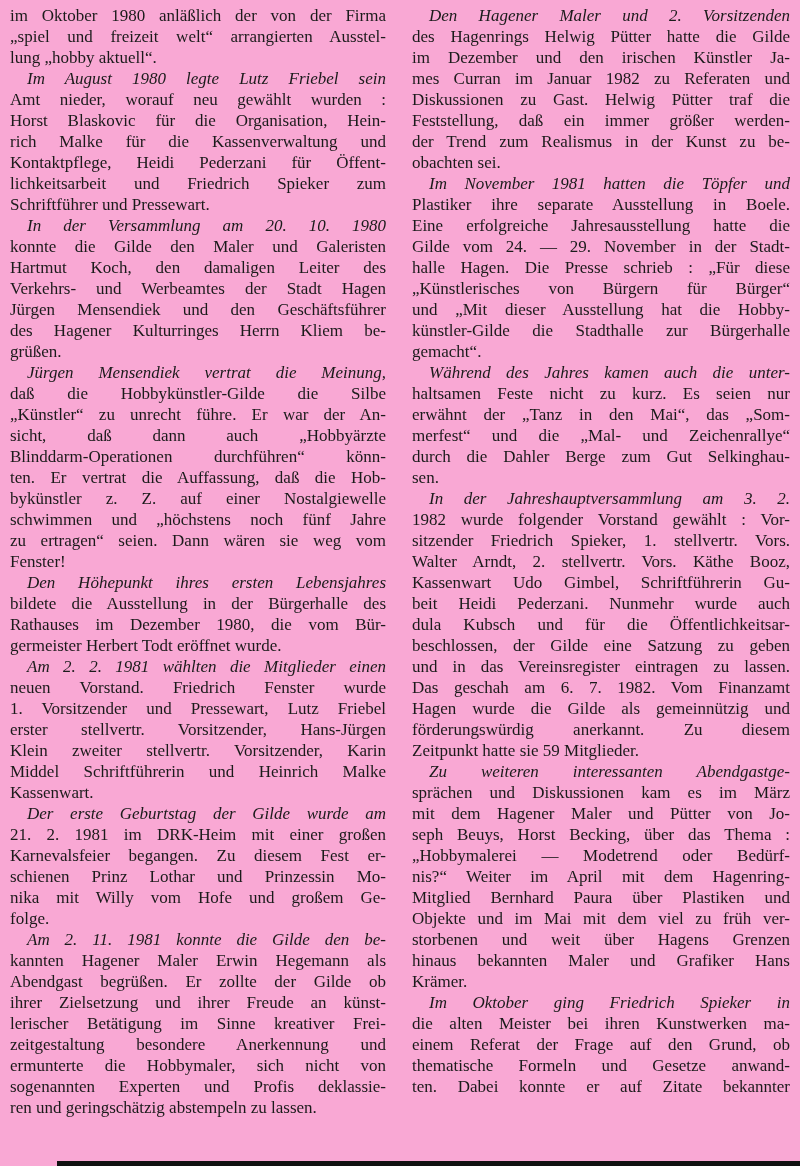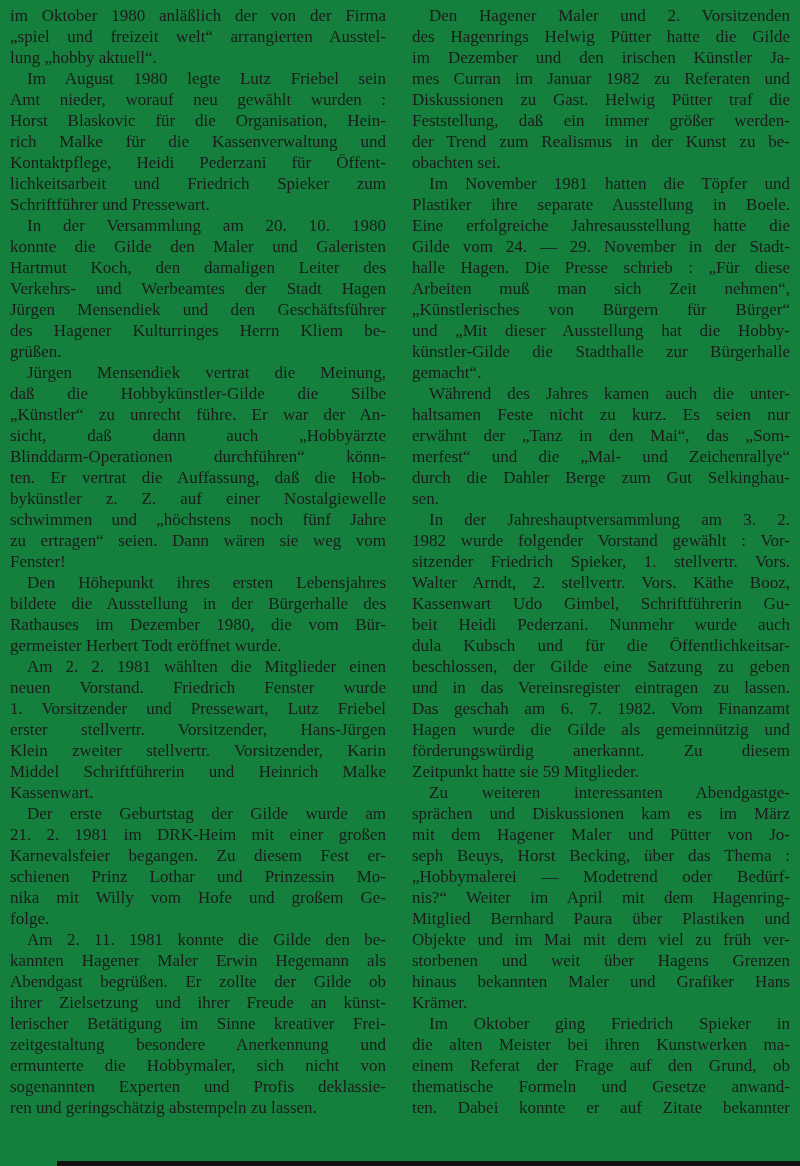--- a/index.html
+++ b/index.html
@@ -4,21 +4,21 @@
 <style>
   html, body {
     margin: 0;
     padding: 0;
     background: #fcfcfb;
   }
   .page {
     position: relative;
     width: 800px;
     height: 1166px;
-    background: #15803d;
+    background: #f9a8d4;
     overflow: hidden;
     font-family: "Liberation Serif", serif;
     font-size: 17px;
     line-height: 21px;
     color: #1b1b1b;
   }
   .col {
     position: absolute;
     top: 5px;
   }
@@ -26,21 +26,21 @@
   .col-right { left: 412px; width: 378px; }
   .para { margin: 0; padding: 0; }
   .line {
     text-align: justify;
     text-align-last: justify;
     white-space: normal;
     height: 21px;
     overflow: hidden;
   }
   .line.last { text-align-last: left; }
-  .line.ind  { text-indent: 17px; }
+  .line.ind  { text-indent: 17px; font-style: italic; }
   .pagenum {
     position: absolute;
     left: 11px;
     top: 1186px;
     font-family: "Liberation Sans", sans-serif;
     font-size: 18px;
     letter-spacing: 0.5px;
     color: #222222;
   }
   .scan-bar {
@@ -137,21 +137,20 @@
         <div class="line">Feststellung, daß ein immer größer werden-</div>
         <div class="line">der Trend zum Realismus in der Kunst zu be-</div>
         <div class="line last">obachten sei.</div>
       </div>
       <div class="para">
         <div class="line ind">Im November 1981 hatten die Töpfer und</div>
         <div class="line">Plastiker ihre separate Ausstellung in Boele.</div>
         <div class="line">Eine erfolgreiche Jahresausstellung hatte die</div>
         <div class="line">Gilde vom 24. — 29. November in der Stadt-</div>
         <div class="line">halle Hagen. Die Presse schrieb : „Für diese</div>
-        <div class="line">Arbeiten muß man sich Zeit nehmen“,</div>
         <div class="line">„Künstlerisches von Bürgern für Bürger“</div>
         <div class="line">und „Mit dieser Ausstellung hat die Hobby-</div>
         <div class="line">künstler-Gilde die Stadthalle zur Bürgerhalle</div>
         <div class="line last">gemacht“.</div>
       </div>
       <div class="para">
         <div class="line ind">Während des Jahres kamen auch die unter-</div>
         <div class="line">haltsamen Feste nicht zu kurz. Es seien nur</div>
         <div class="line">erwähnt der „Tanz in den Mai“, das „Som-</div>
         <div class="line">merfest“ und die „Mal- und Zeichenrallye“</div>

